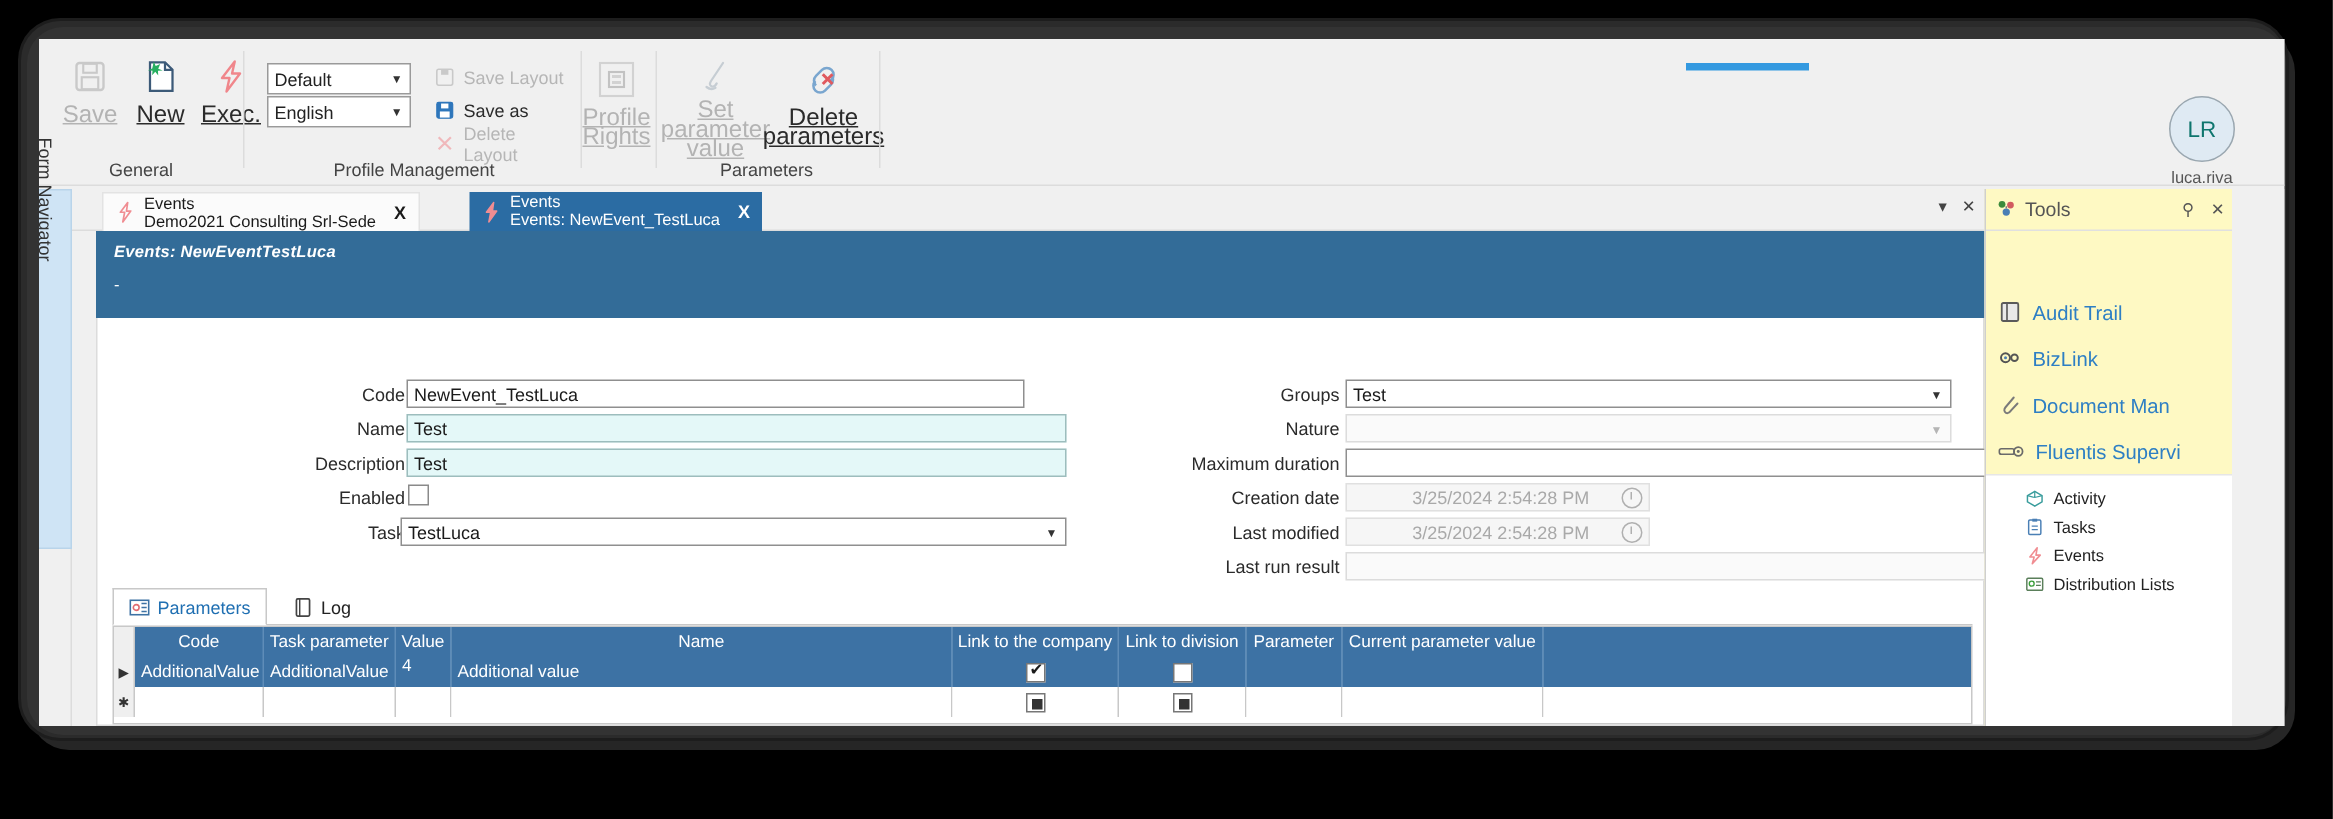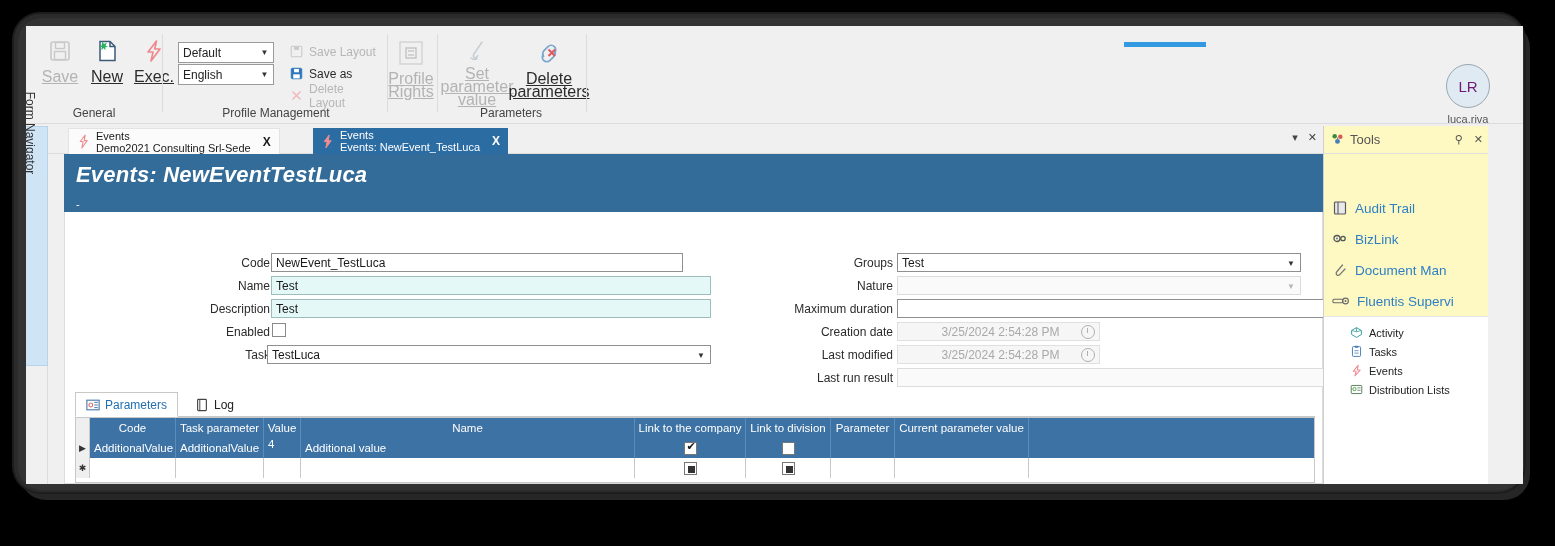--- a/index.html
+++ b/index.html
@@ -71,21 +71,21 @@
     display:flex; align-items:center; justify-content:center;
     font-size:8px; color:#333;
   }
 
   
   .avatar-wrap { position:absolute; right:16px; top:38px; width:78px; text-align:center; }
   .avatar {
     width:44px; height:44px; border-radius:50%;
     background:#dfeaf3; border:1px solid #9aa7b0;
     margin:0 auto; display:flex; align-items:center; justify-content:center;
-    font-size:15px; color:#701a75;
+    font-size:15px; color:#0f766e;
   }
   .avatar-name { font-size:11px; color:#555; margin-top:5px; }
 
   
   .formnav {
     position:absolute; left:0; top:100px; width:22px; height:240px;
     background:#cfe4f5; border:1px solid #b9d4ea; border-left:none;
   }
   .formnav span {
     position:absolute; left:50%; top:6px;
@@ -114,21 +114,21 @@
   .tabbar-ctrls {
     position:absolute; right:6px; top:5px; display:flex; gap:10px;
     font-size:11px; color:#444;
   }
 
   
   .formhdr {
     position:absolute; left:38px; top:128px; width:1259px; height:58px;
     background:#336c98; color:#fff; padding:8px 12px;
   }
-  .formhdr .t1 { font-size:22px; font-style:italic; font-weight:bold; letter-spacing:.2px; }
+  .formhdr .t1 { font-size:11px; font-style:italic; font-weight:bold; letter-spacing:.2px; }
   .formhdr .t2 { font-size:11px; margin-top:10px; }
 
   
   .formbody {
     position:absolute; left:38px; top:186px; width:1259px; height:272px;
     background:#fff; border:1px solid #dcdcdc; border-top:none;
   }
   .fld-label {
     position:absolute; font-size:12px; color:#2b2b2b; text-align:right;
   }

